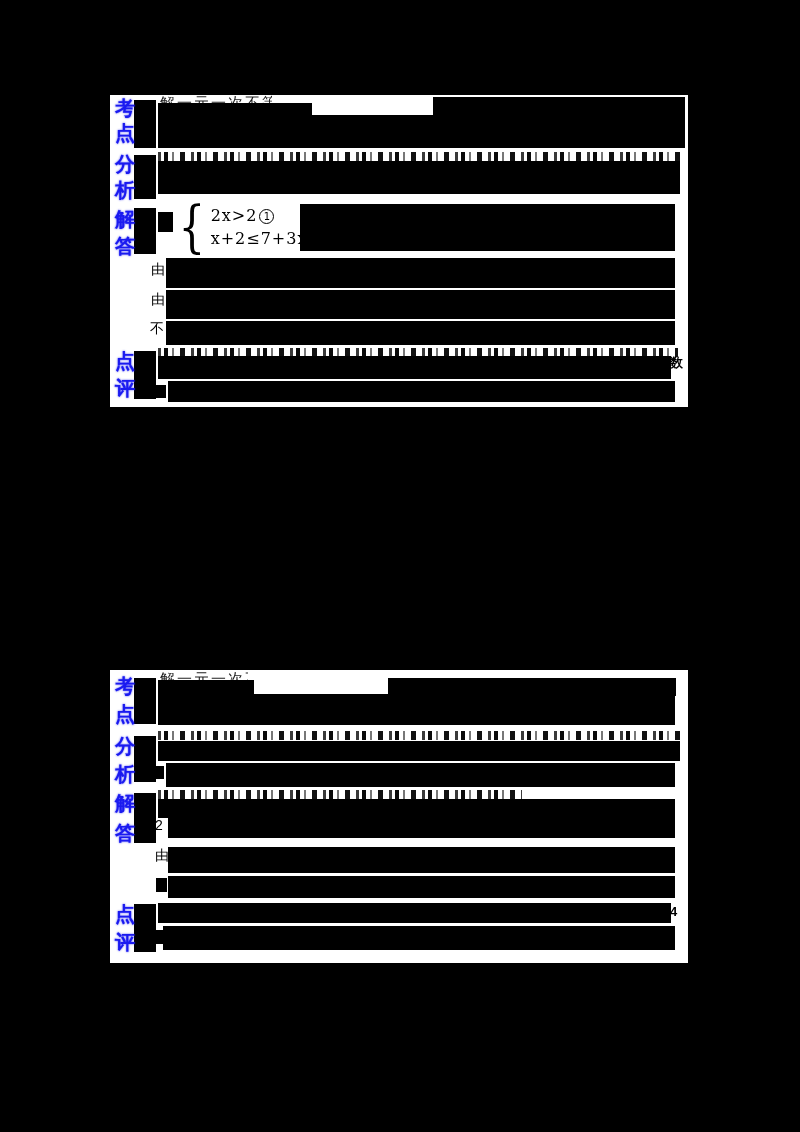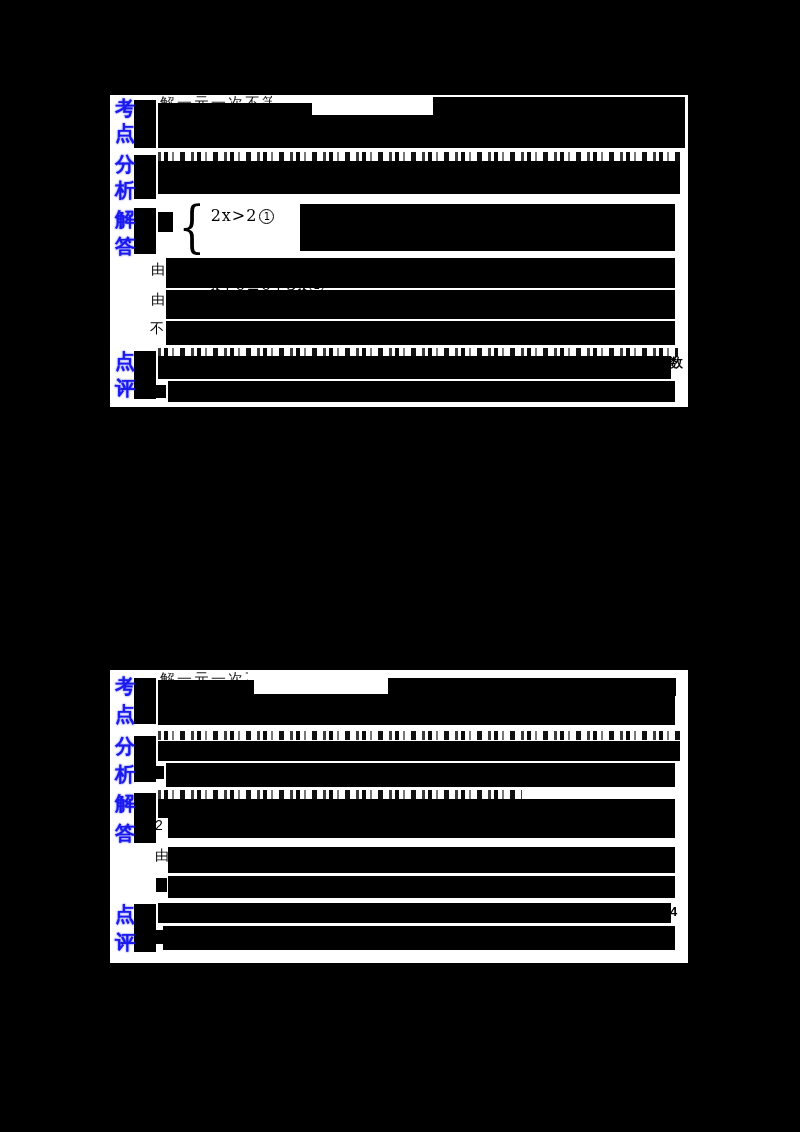--- a/index.html
+++ b/index.html
@@ -17,21 +17,21 @@
             #111 22px 27px,transparent 27px 33px); }
   .sliver-text { position:absolute; overflow:hidden; white-space:nowrap; color:#1b1b1b;
                  font-size:15px; letter-spacing:2px; height:11px; }
   .frag { position:absolute; color:#000; font-size:14px; line-height:15px; z-index:2; }
   .nub { position:absolute; background:#000; }
   .trail { position:absolute; color:#000; font-size:13px; font-weight:bold; line-height:14px; }
   .formula { position:absolute; display:flex; align-items:center; color:#000;
              font-family:"DejaVu Serif","Liberation Serif",serif; z-index:2; }
   .brace { font-size:56px; line-height:48px; transform:scaleX(0.75); margin-right:1px;
            font-weight:400; }
-  .fline { font-size:16px; line-height:23px; white-space:nowrap; letter-spacing:1px;margin-top:46px; }
+  .fline { font-size:16px; line-height:23px; white-space:nowrap; letter-spacing:1px; }
   .circ { display:inline-block; width:13px; height:13px; border:1.2px solid #000;
           border-radius:50%; font-size:10px; line-height:13px; text-align:center;
           margin-left:2px; vertical-align:1px; letter-spacing:0;
           font-family:"DejaVu Sans",sans-serif; }
 </style>
 </head>
 <body>
 
 <div class="page">
 
@@ -62,21 +62,21 @@
     <div class="bar" style="left:48px; top:66px; width:522px; height:33px;"></div>
 
     <div class="nub" style="left:48px; top:117px; width:15px; height:20px;"></div>
     <div class="formula" style="left:64px; top:107px; height:50px;">
       <span class="brace">{</span>
       <span>
         <span class="fline" style="display:block;">
           <span>2x&gt;2</span><span class="circ">1</span>
         </span>
         <span class="fline" style="display:block;">
-          <span>x+6≤6+3x</span><span class="circ">2</span>
+          <span>x+2≤7+3x</span><span class="circ">2</span>
         </span>
       </span>
     </div>
     <div class="bar" style="left:190px; top:109px; width:375px; height:47px;"></div>
 
     <div class="frag" style="left:41px; top:167px;">由</div>
     <div class="bar" style="left:56px; top:163px; width:509px; height:30px;"></div>
 
     <div class="frag" style="left:41px; top:197px;">由</div>
     <div class="bar" style="left:56px; top:195px; width:509px; height:29px;"></div>

